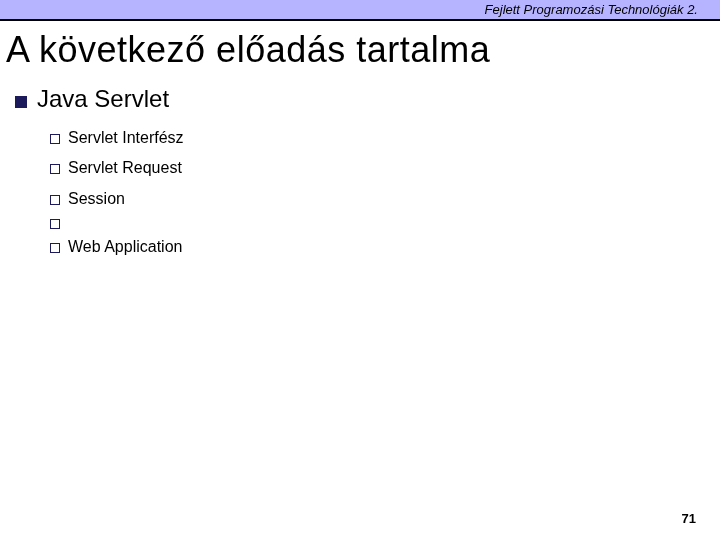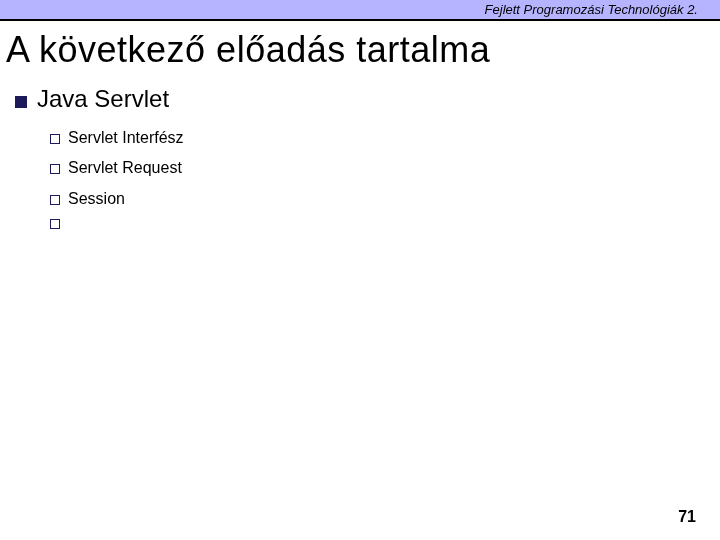--- a/index.html
+++ b/index.html
@@ -63,21 +63,21 @@
       height: 10px;
       border: 1.5px solid #1d1a5c;
       margin-right: 8px;
       position: relative;
       top: 1px;
     }
     .page-number {
       position: absolute;
       bottom: 14px;
       right: 24px;
-      font-size: 16px;
+      font-size: 13px;
       font-weight: bold;
       color: #000000;
     }
   </style>
 </head>
 <body>
 
 <div class="header-bar">
   <span>Fejlett Programozási Technológiák 2.</span>
 </div>
@@ -98,16 +98,20 @@
       <span class="bullet-hollow"></span>
       <span>Servlet Request</span>
     </div>
     <div class="level2">
       <span class="bullet-hollow"></span>
       <span>Session</span>
     </div>
     <div class="level2">
       <span class="bullet-hollow"></span>
     </div>
+    <div class="level2">
+      <span class="bullet-hollow"></span>
+      <span>Web Application</span>
+    </div>
   </div>
 </div>
 
 <div class="page-number">71</div>
 
 </body></html>

